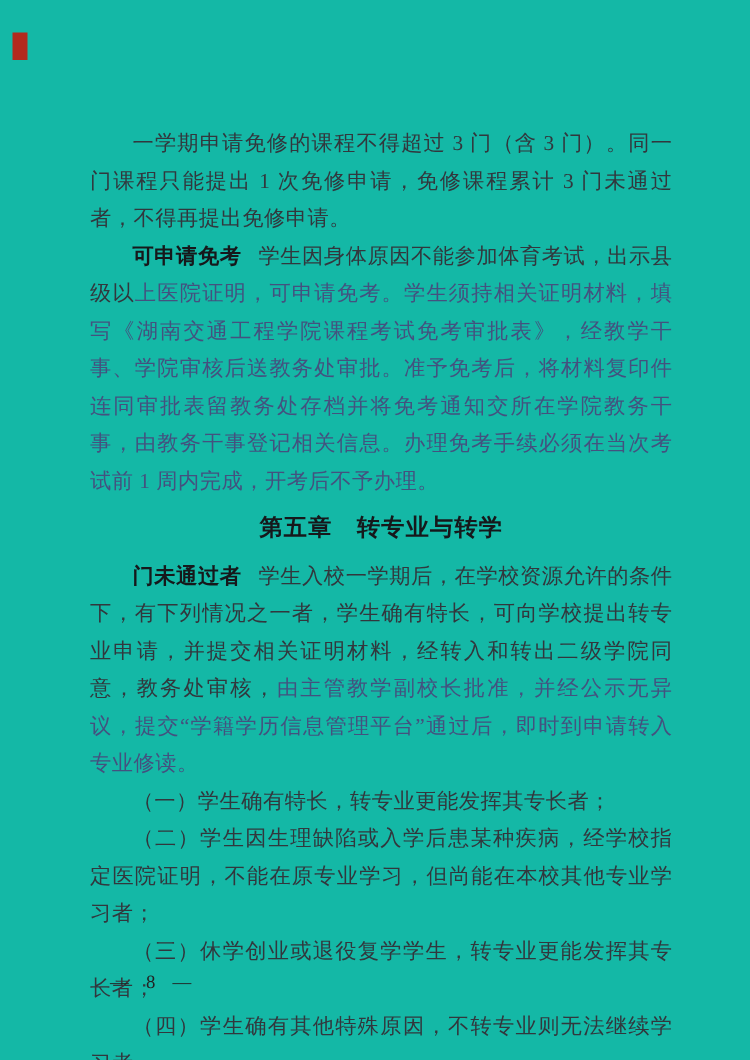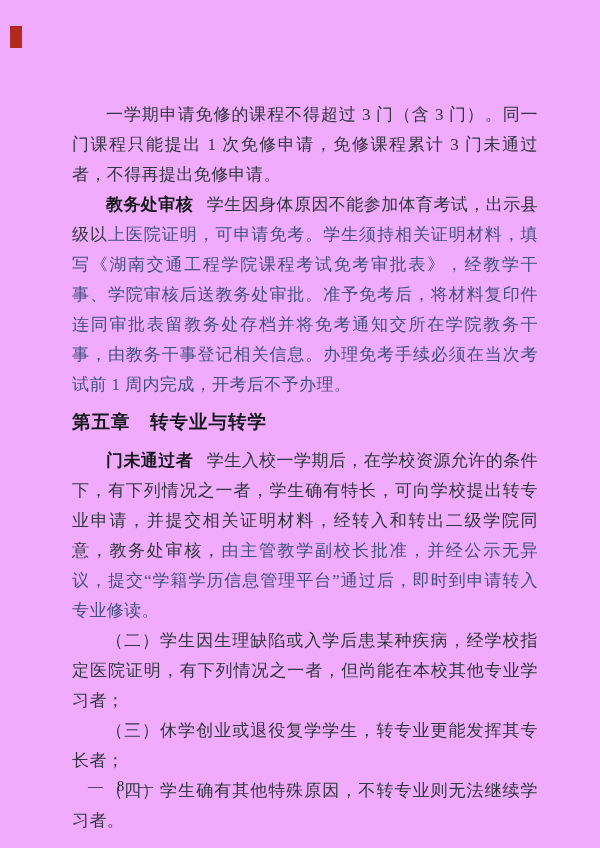--- a/index.html
+++ b/index.html
@@ -1,20 +1,20 @@
 <!DOCTYPE html>
 <html><head>
 <meta charset="utf-8">
 <style>
   html, body { margin: 0; padding: 0; background: #ffffff; }
   .page {
     position: relative;
     width: 600px;
     height: 848px;
-    background: #f0abfc;
+    background: #14b8a6;
     overflow: hidden;
     font-family: "Liberation Serif", "DejaVu Serif", serif;
   }
   .stamp {
     position: absolute;
     left: 10px;
     top: 26px;
     width: 12px;
     height: 22px;
     background: #b22a1e;
@@ -36,20 +36,21 @@
   }
   .term {
     font-weight: 700;
     font-family: "Liberation Sans", "DejaVu Sans", sans-serif;
     color: #16181b;
     padding-right: 0.8em;
   }
   .ink-blue { color: #44517f; }
   .chapter {
     margin: 7px 0 9px 0;
+    text-align: center;
     text-indent: 0;
     font-size: 18.5px;
     line-height: 30px;
     font-weight: 700;
     font-family: "Liberation Sans", "DejaVu Sans", sans-serif;
     color: #16181b;
     letter-spacing: 1px;
   }
   .pagenum {
     position: absolute;
@@ -66,28 +67,29 @@
 <body>
 
 <div class="page">
 
   <div class="stamp"></div>
 
   <div class="body-text">
 
     <p class="para">一学期申请免修的课程不得超过 3 门（含 3 门）。同一门课程只能提出 1 次免修申请，免修课程累计 3 门未通过者，不得再提出免修申请。</p>
 
-    <p class="para"><span class="term">教务处审核</span><span>学生因身体原因不能参加体育考试，出示县级以</span><span class="ink-blue">上医院证明，可申请免考。学生须持相关证明材料，填写《湖南交通工程学院课程考试免考审批表》，经教学干事、学院审核后送教务处审批。准予免考后，将材料复印件连同审批表留教务处存档并将免考通知交所在学院教务干事，由教务干事登记相关信息。办理免考手续必须在当次考试前 1 周内完成，开考后不予办理。</span></p>
+    <p class="para"><span class="term">可申请免考</span><span>学生因身体原因不能参加体育考试，出示县级以</span><span class="ink-blue">上医院证明，可申请免考。学生须持相关证明材料，填写《湖南交通工程学院课程考试免考审批表》，经教学干事、学院审核后送教务处审批。准予免考后，将材料复印件连同审批表留教务处存档并将免考通知交所在学院教务干事，由教务干事登记相关信息。办理免考手续必须在当次考试前 1 周内完成，开考后不予办理。</span></p>
 
     <h2 class="chapter">第五章　转专业与转学</h2>
 
     <p class="para"><span class="term">门未通过者</span><span>学生入校一学期后，在学校资源允许的条件下，有下列情况之一者，学生确有特长，可向学校提出转专业申请，并提交相关证明材料，经转入和转出二级学院同意，教务处审核，</span><span class="ink-blue">由主管教学副校长批准，并经公示无异议，提交“学籍学历信息管理平台”通过后，即时到申请转入专业修读。</span></p>
 
+    <p class="para">（一）学生确有特长，转专业更能发挥其专长者；</p>
 
-    <p class="para">（二）学生因生理缺陷或入学后患某种疾病，经学校指定医院证明，有下列情况之一者，但尚能在本校其他专业学习者；</p>
+    <p class="para">（二）学生因生理缺陷或入学后患某种疾病，经学校指定医院证明，不能在原专业学习，但尚能在本校其他专业学习者；</p>
 
     <p class="para">（三）休学创业或退役复学学生，转专业更能发挥其专长者；</p>
 
     <p class="para">（四）学生确有其他特殊原因，不转专业则无法继续学习者。</p>
 
   </div>
 
   <div class="pagenum">— 8 —</div>
 
 </div>

